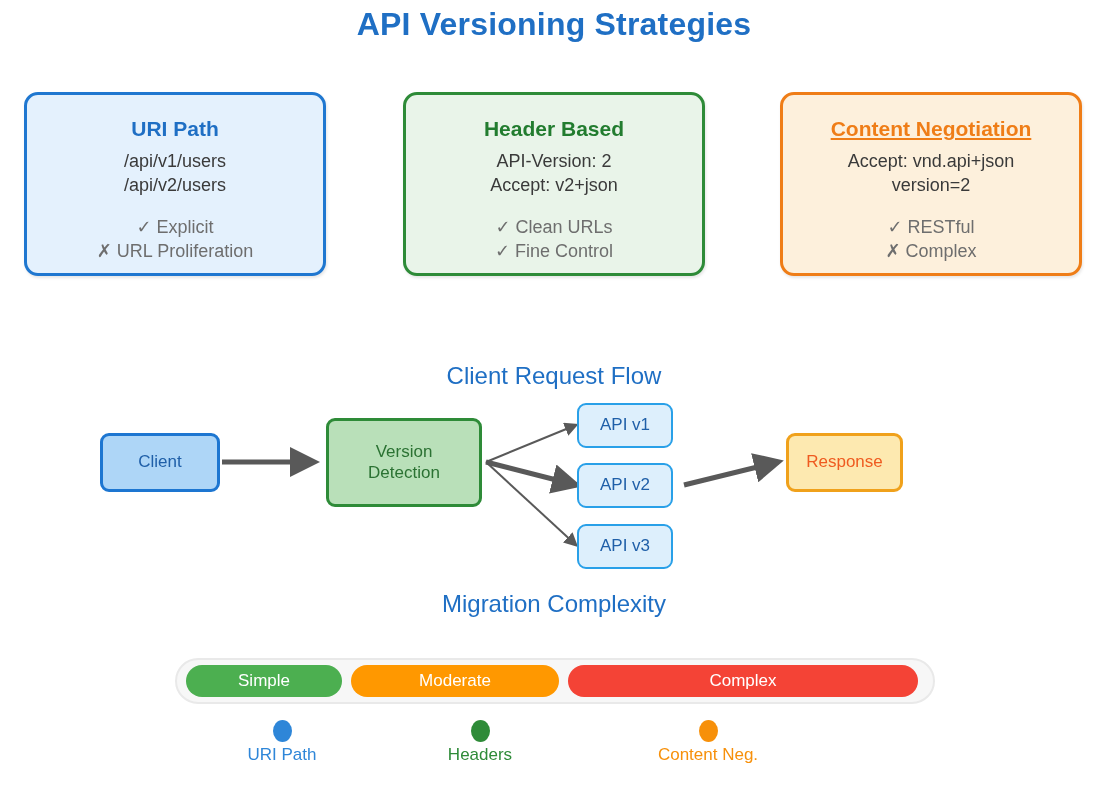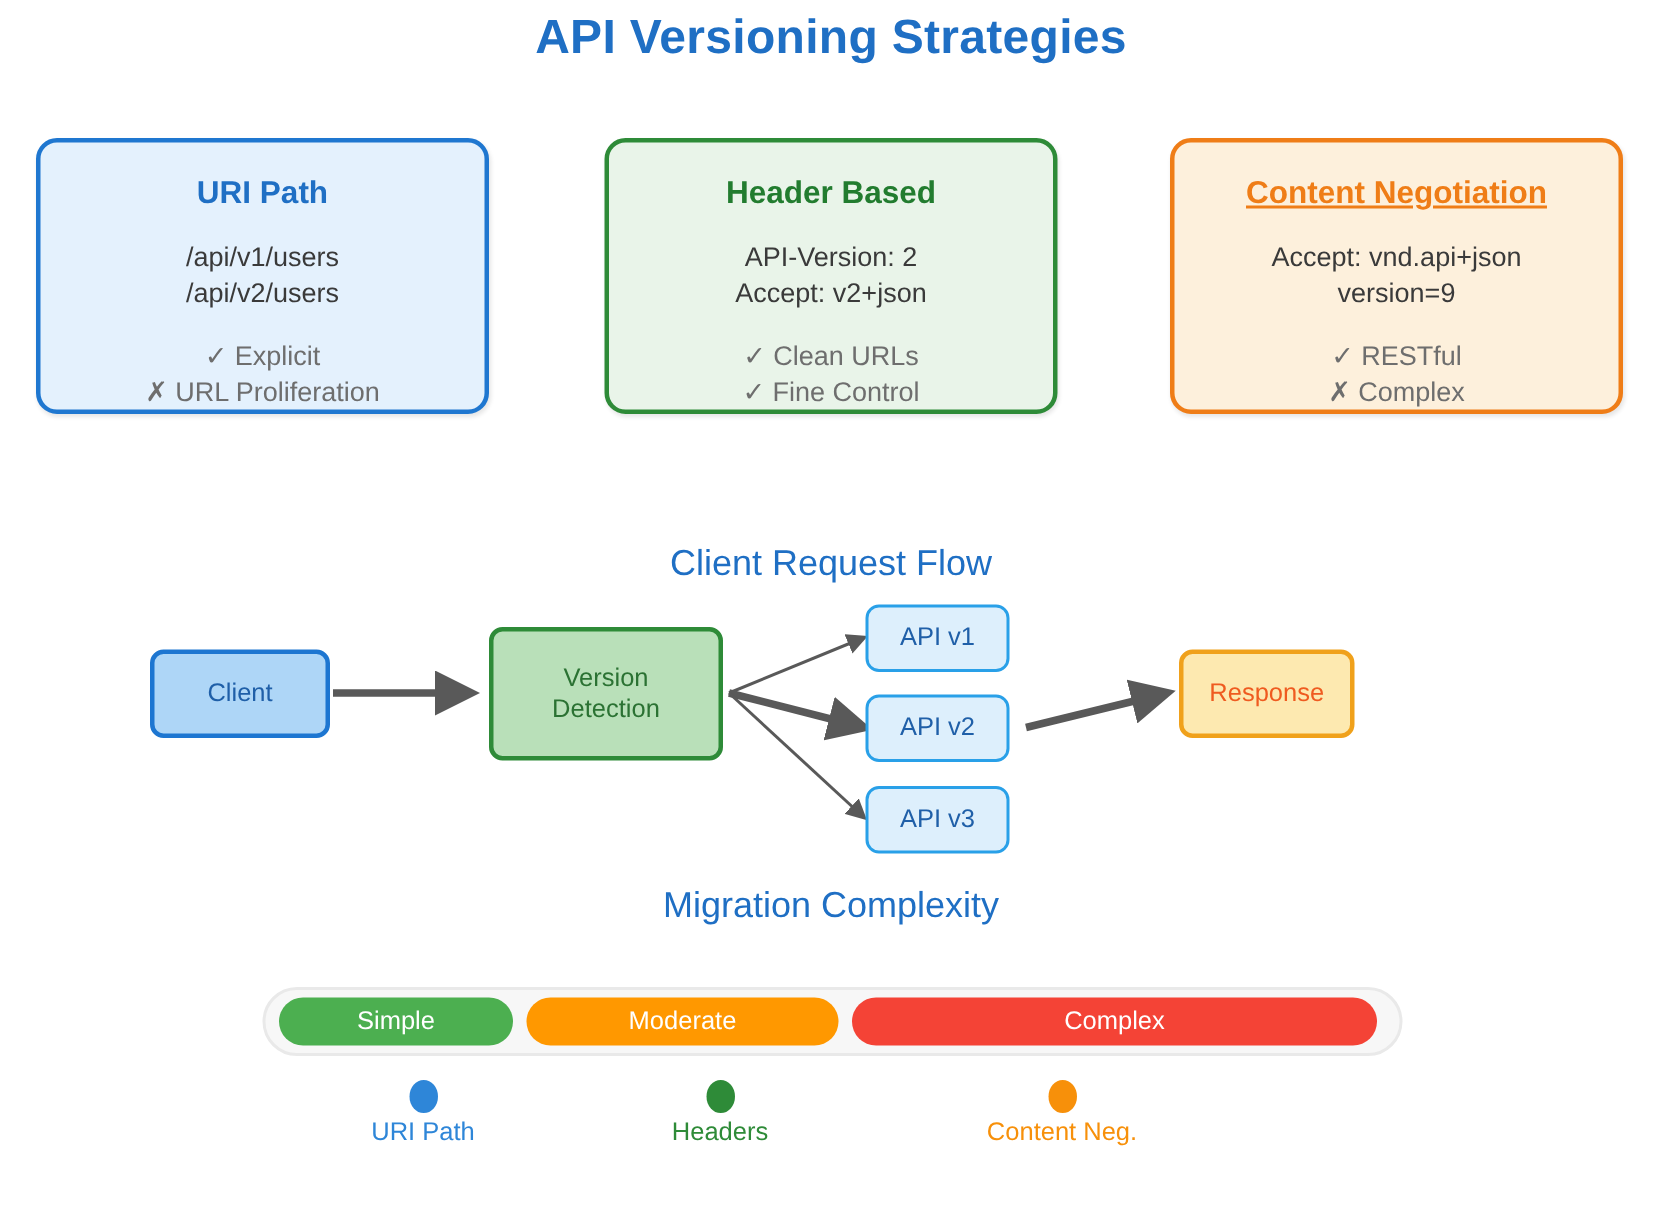--- a/index.html
+++ b/index.html
@@ -54,21 +54,21 @@
     margin-top: 22px;
     font-size: 21px;
     font-weight: bold;
     line-height: 1.1;
   }
   #strategy-card-uri  .card-title { color: #1f6fc4; }
   #strategy-card-head .card-title { color: #227c2f; }
   #strategy-card-cont .card-title { color: #ef7d17; text-decoration: underline; }
 
   .card-examples {
-    margin-top: 20px;
+    margin-top: 10px;
     font-size: 18px;
     color: #3a3a3a;
     line-height: 1.33;
   }
   .card-features {
     margin-top: 18px;
     font-size: 18px;
     color: #6e6e6e;
     line-height: 1.33;
   }
@@ -195,21 +195,21 @@
     <div class="card-title">Header Based</div>
     <div class="card-examples" style="white-space:pre-line">API-Version: 2
 Accept: v2+json</div>
     <div class="card-features" style="white-space:pre-line">✓ Clean URLs
 ✓ Fine Control</div>
   </div>
 
   <div class="strategy-card" id="strategy-card-cont">
     <div class="card-title">Content Negotiation</div>
     <div class="card-examples" style="white-space:pre-line">Accept: vnd.api+json
-version=9</div>
+version=2</div>
     <div class="card-features" style="white-space:pre-line">✓ RESTful
 ✗ Complex</div>
   </div>
 
   <div class="section-heading" id="flow-heading">Client Request Flow</div>
 
   <svg id="flow-svg" viewBox="0 0 1108 190">
     <defs>
       <marker id="arrow-thick" viewBox="0 0 10 10" refX="8" refY="5" markerWidth="6" markerHeight="6" orient="auto-start-reverse">
         <path d="M 0 0 L 10 5 L 0 10 z" fill="#595959"></path>

